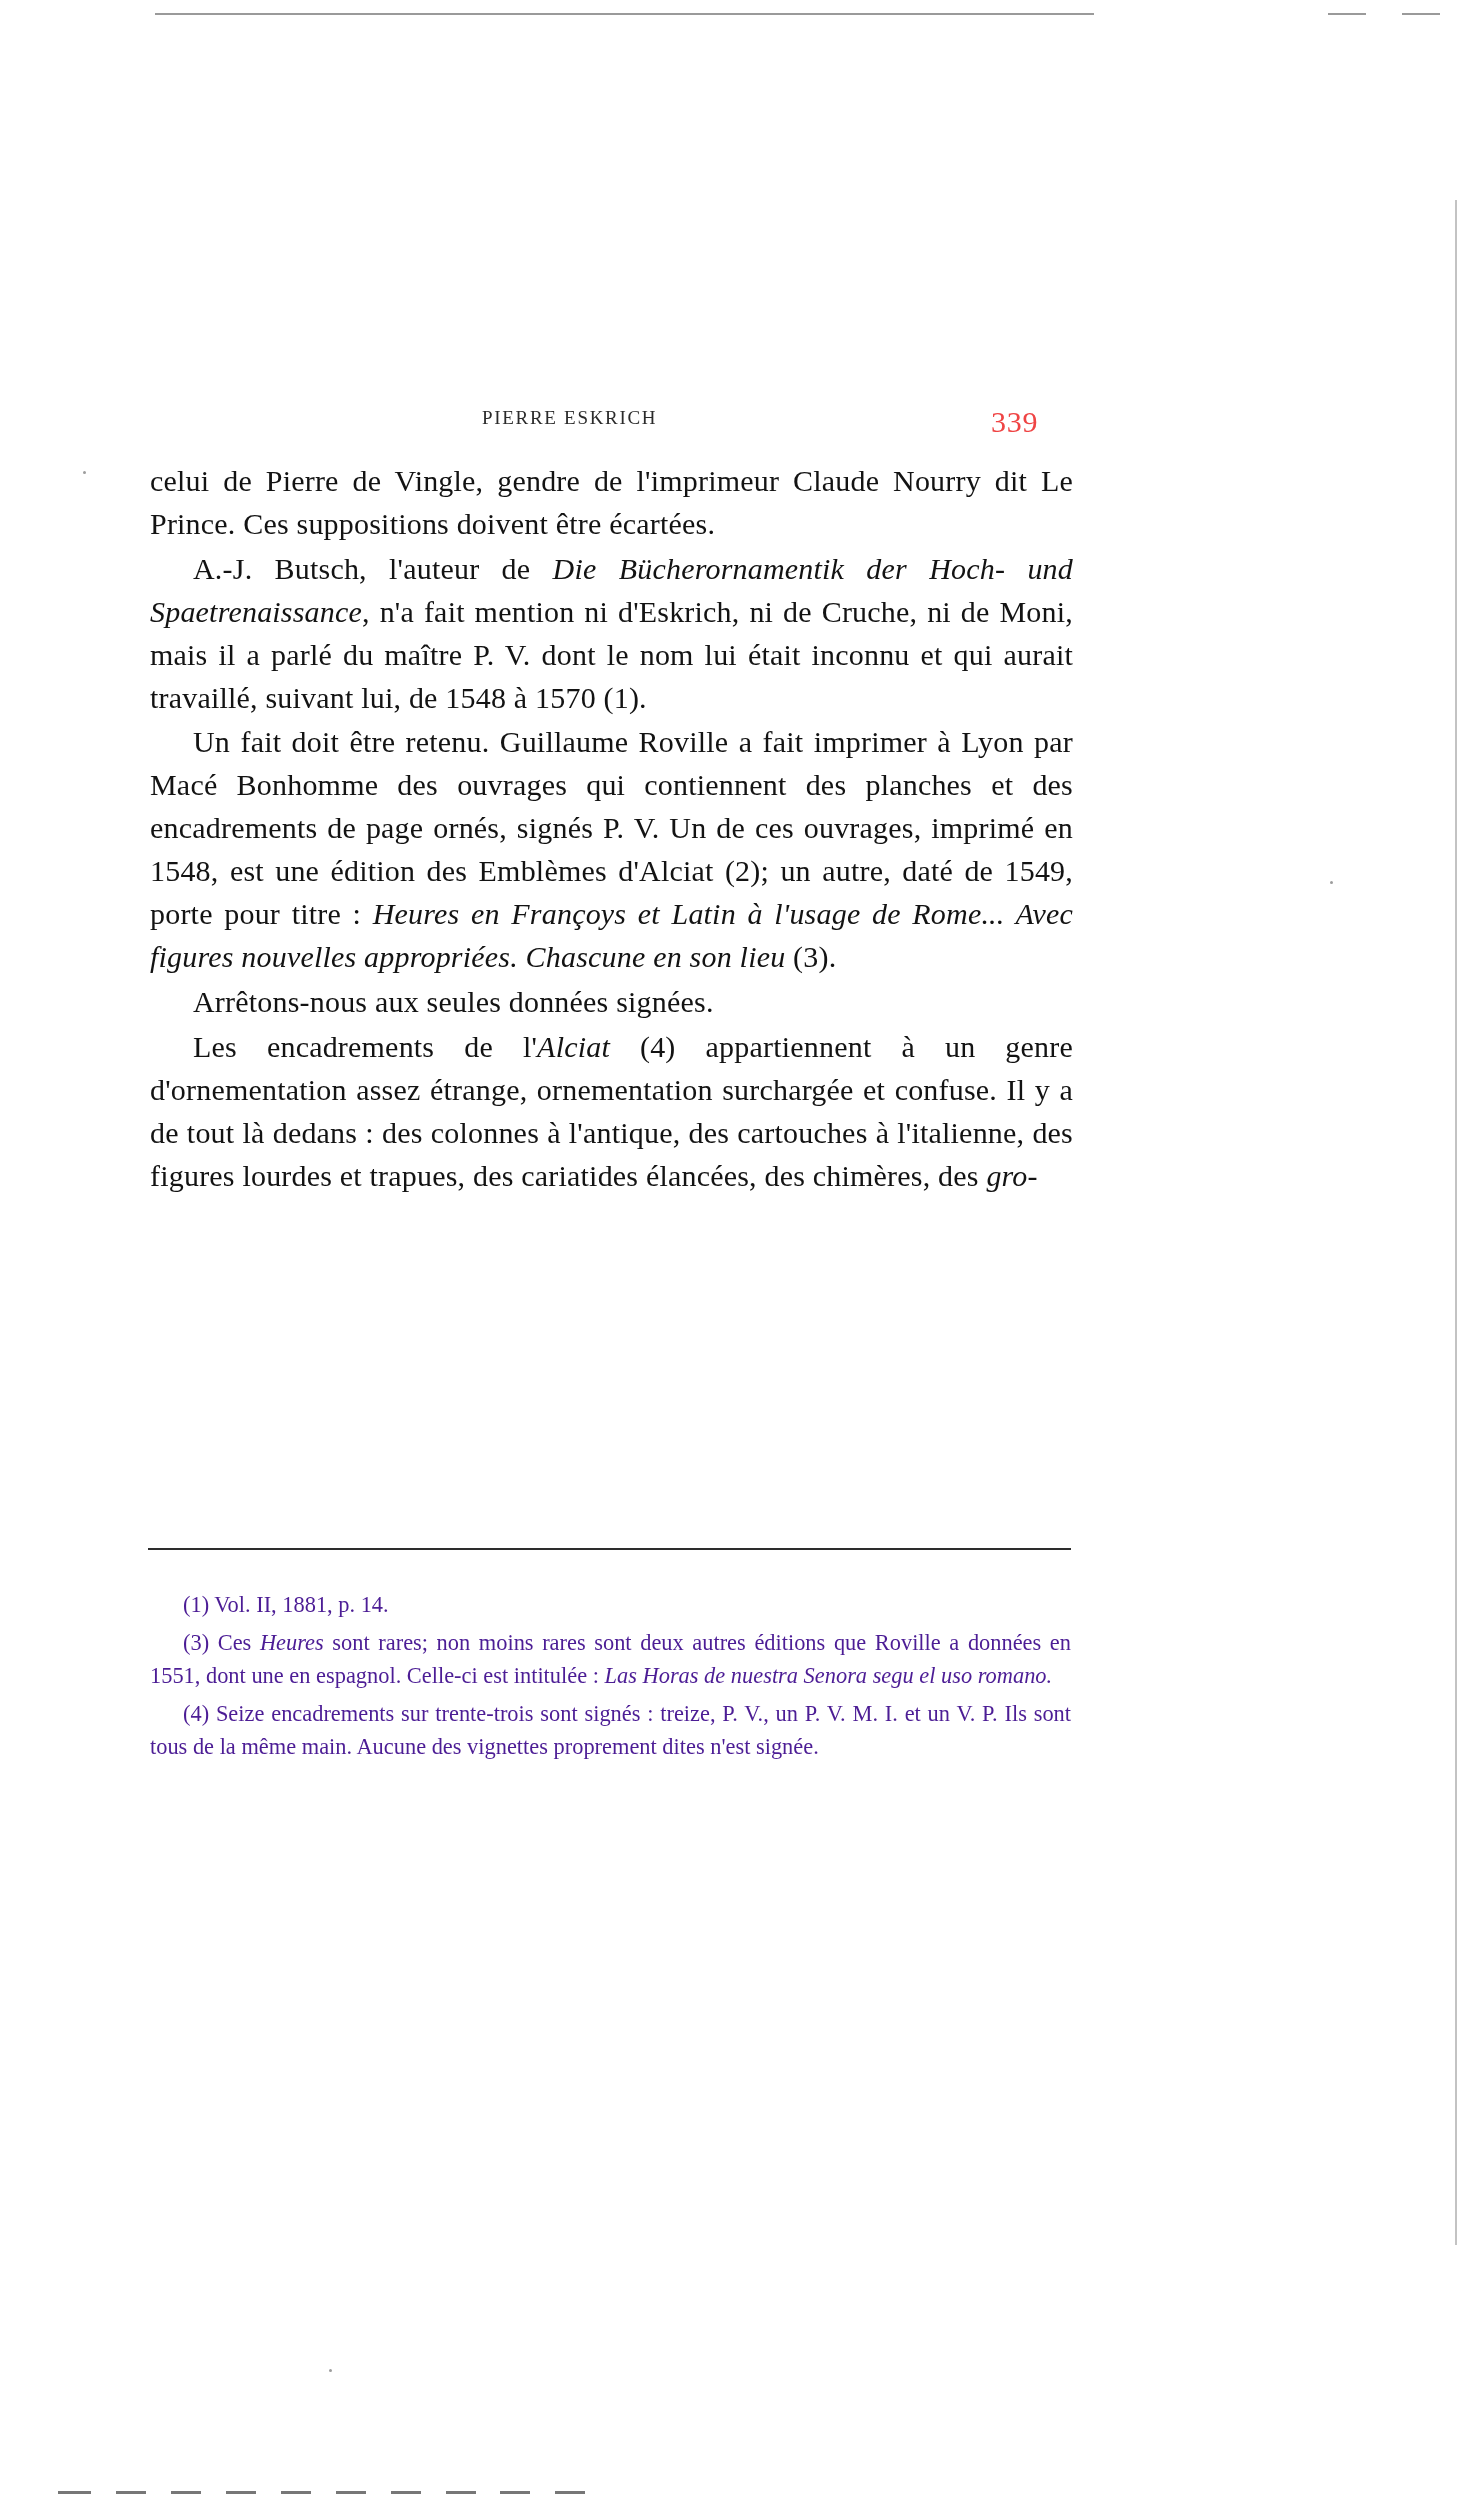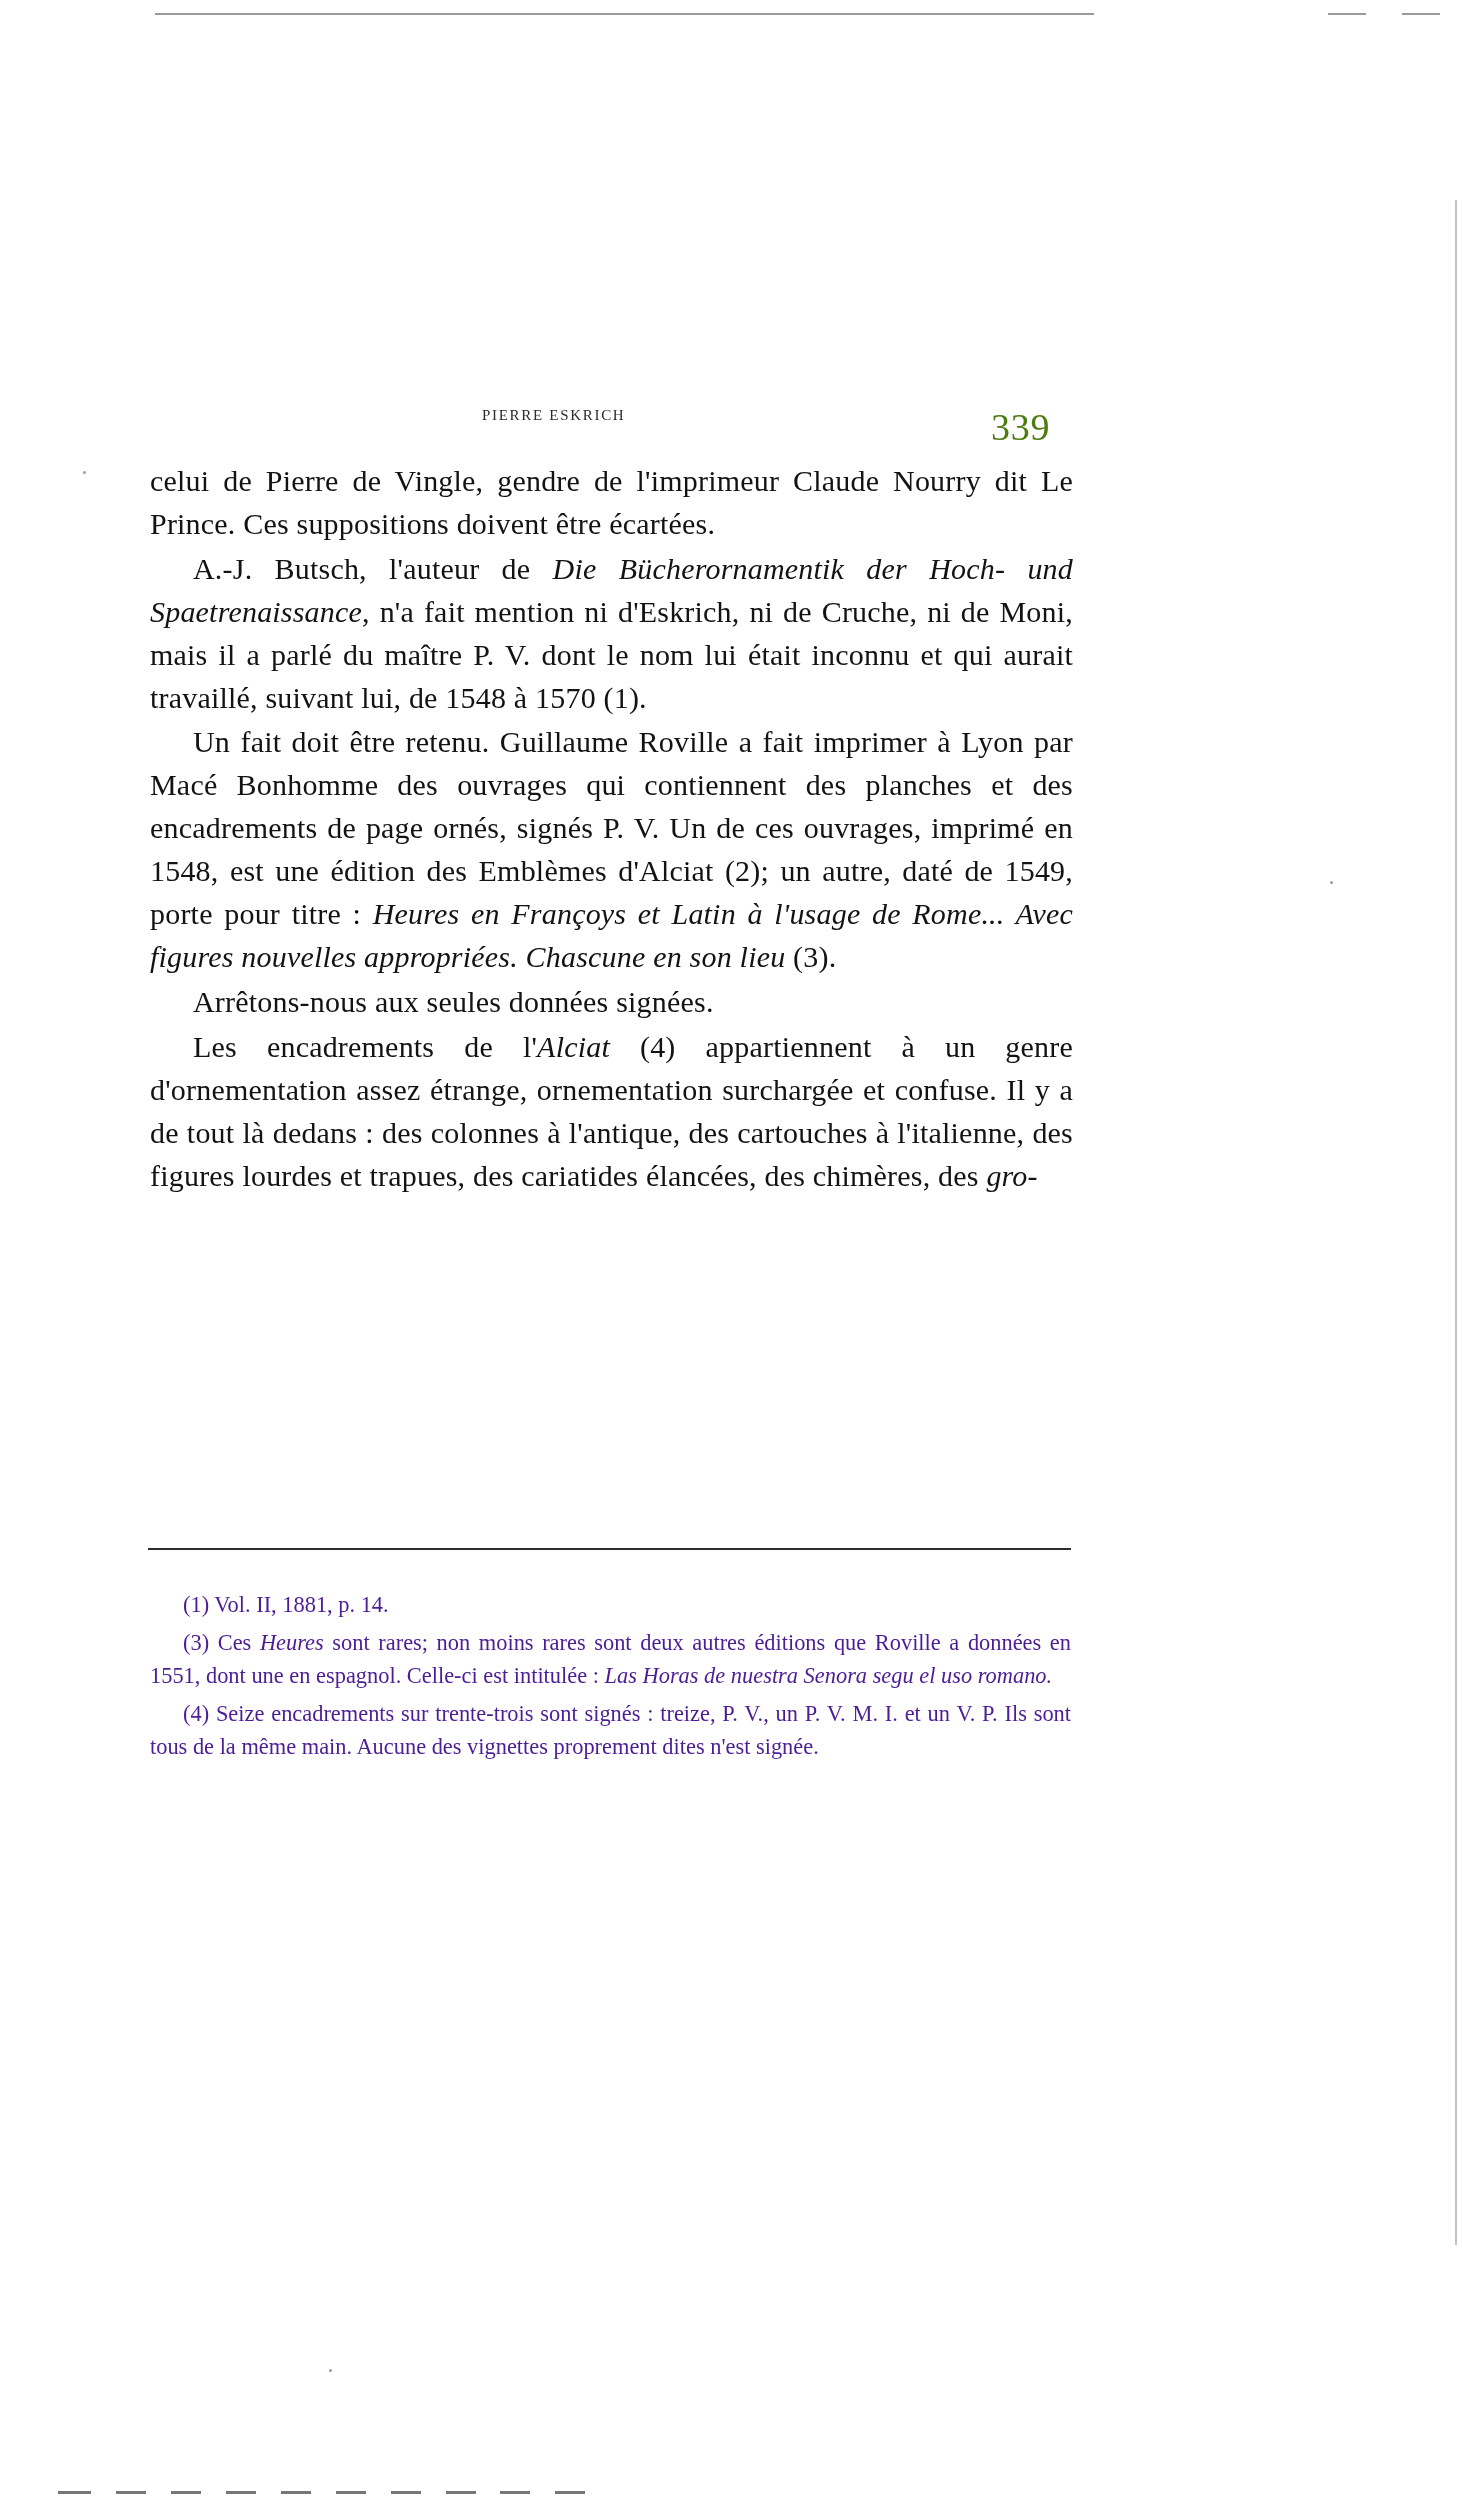--- a/index.html
+++ b/index.html
@@ -31,31 +31,31 @@
     width: 1463px;
     height: 2512px;
   }
 
   .running-head {
     position: absolute;
     left: 482px;
     top: 407px;
     font-variant: small-caps;
     letter-spacing: 1.7px;
-    font-size: 15px;
+    font-size: 19px;
     color: #2b2b2b;
     font-family: "Liberation Serif", serif;
   }
 
   .folio {
     position: absolute;
     left: 991px;
     top: 405px;
-    font-size: 38px;
-    color: #4d7c0f;
+    font-size: 30px;
+    color: #ef4444;
     letter-spacing: 0.8px;
   }
 
   .body-area {
     position: absolute;
     left: 150px;
     top: 459px;
     width: 923px;
   }
 

